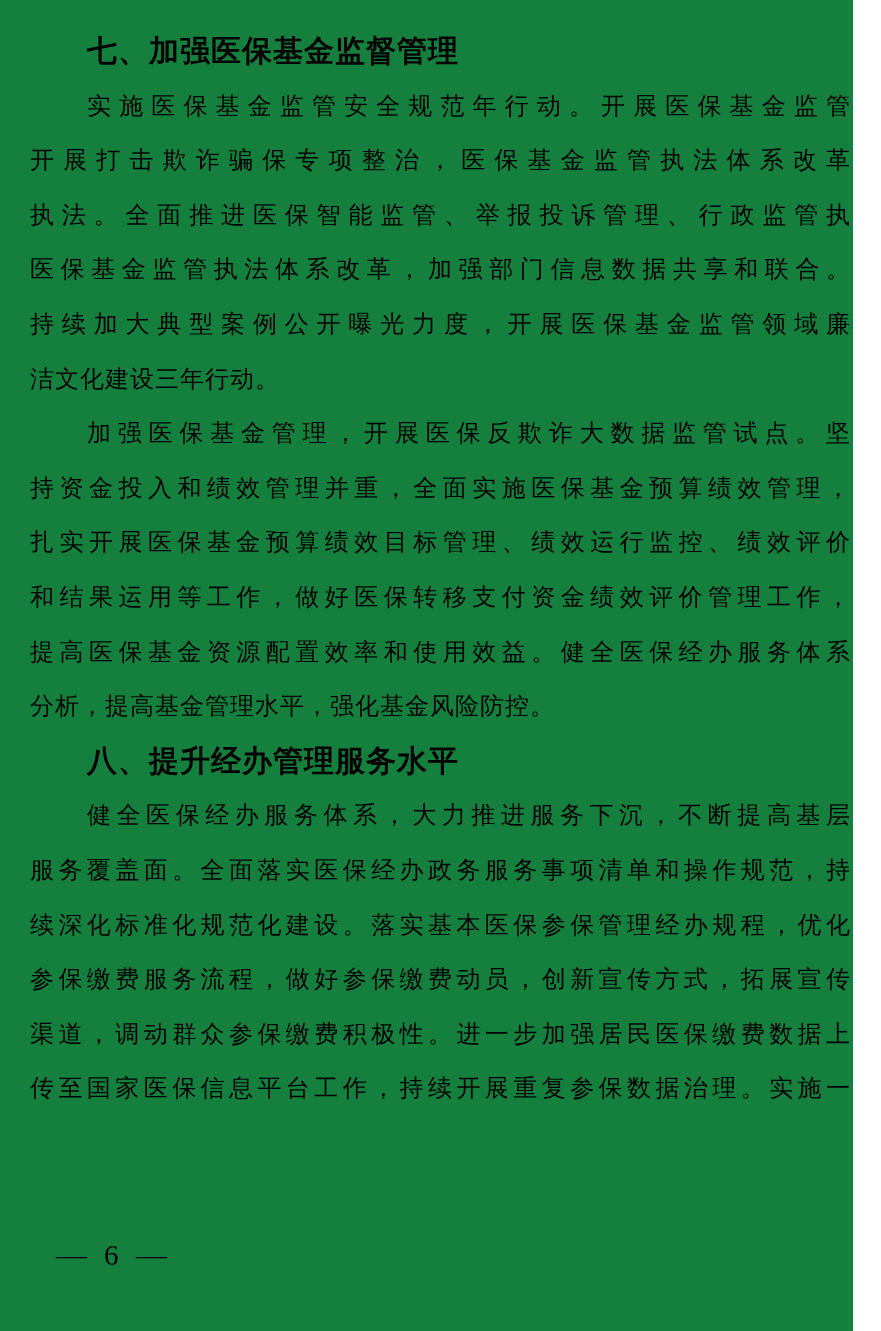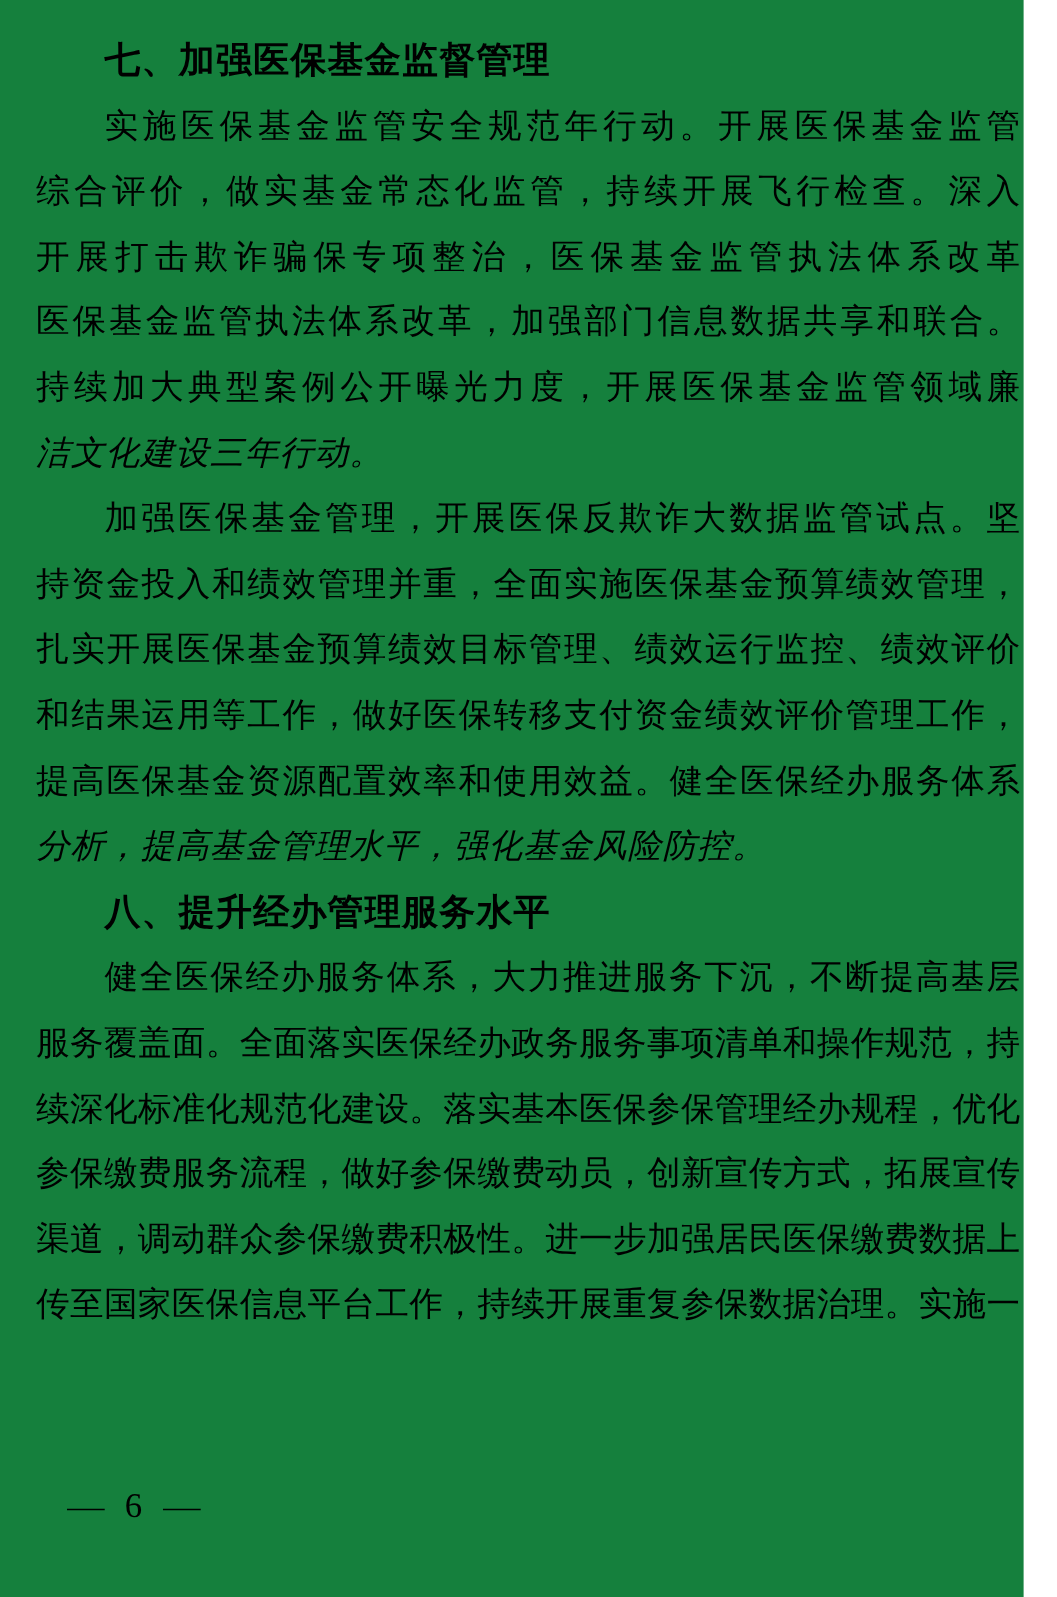--- a/index.html
+++ b/index.html
@@ -28,33 +28,32 @@
     font-family: "Liberation Sans", "DejaVu Sans", sans-serif;
     font-weight: bold;
     font-size: 30px;
     letter-spacing: 1px;
     white-space: nowrap;
   }
   .line {
     height: 54.6px;
     line-height: 54.6px;
     font-family: "Liberation Serif", "DejaVu Serif", serif;
-    font-size: 28px;
+    font-size: 24px;
     text-align: justify;
     text-align-last: justify;
     text-justify: inter-character;
     white-space: nowrap;
   }
   .line.indent {
     padding-left: 57px;
   }
   .line.last {
     text-align-last: left;
     letter-spacing: 1px;
-    font-style: italic;
   }
   .footer {
     position: absolute;
     left: 58px;
     top: 1238px;
     height: 34px;
     display: flex;
     align-items: center;
     gap: 19px;
     font-family: "Liberation Serif", "DejaVu Serif", serif;
@@ -72,22 +71,22 @@
 </head>
 <body>
 
 <div class="page">
   <div class="content">
 
     <div class="heading">七、加强医保基金监督管理</div>
 
     <div>
       <div class="line indent">实施医保基金监管安全规范年行动。开展医保基金监管</div>
-      <div class="line">综合评价，做实基金常态化监管，持续开展飞行检查。深入</div>
       <div class="line">开展打击欺诈骗保专项整治，医保基金监管执法体系改革</div>
+      <div class="line">执法。全面推进医保智能监管、举报投诉管理、行政监管执</div>
       <div class="line">医保基金监管执法体系改革，加强部门信息数据共享和联合。</div>
       <div class="line">持续加大典型案例公开曝光力度，开展医保基金监管领域廉</div>
       <div class="line last">洁文化建设三年行动。</div>
     </div>
 
     <div>
       <div class="line indent">加强医保基金管理，开展医保反欺诈大数据监管试点。坚</div>
       <div class="line">持资金投入和绩效管理并重，全面实施医保基金预算绩效管理，</div>
       <div class="line">扎实开展医保基金预算绩效目标管理、绩效运行监控、绩效评价</div>
       <div class="line">和结果运用等工作，做好医保转移支付资金绩效评价管理工作，</div>

